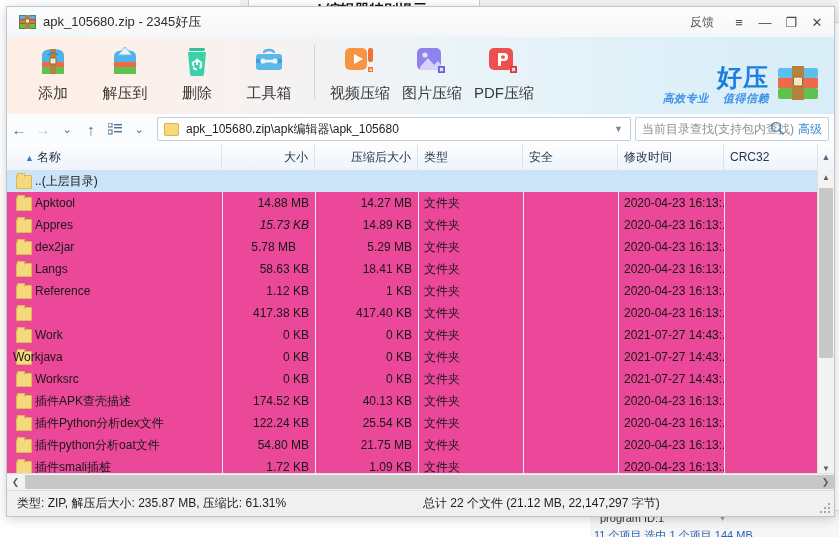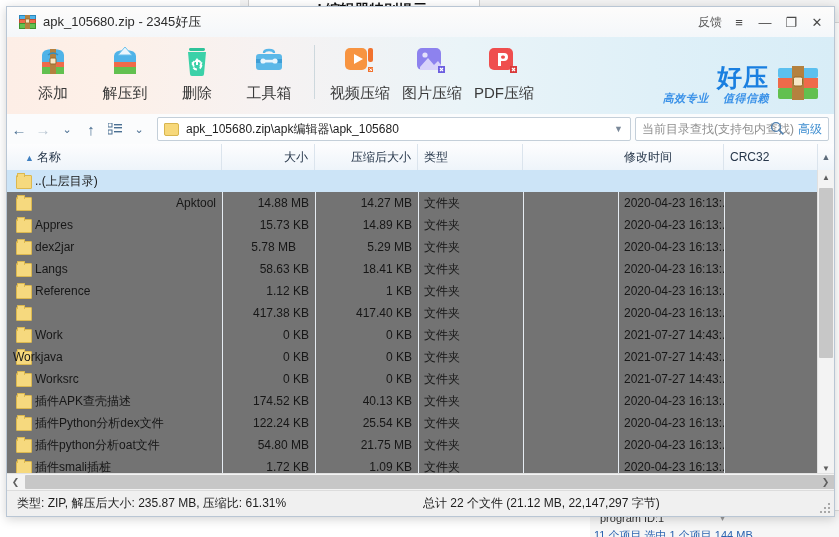--- a/index.html
+++ b/index.html
@@ -57,21 +57,21 @@
   .titlebar {
     position:absolute; left:0; top:0; width:100%; height:30px;
     background:linear-gradient(to bottom,#fdfcfb 0%,#f4f7fa 100%);
   }
   .title-icon { position:absolute; left:12px; top:7px; width:17px; height:16px; }
   .title-text {
     position:absolute; left:36px; top:6px;
     font-size:13px; color:#2b2b2b; white-space:nowrap;
   }
   .tb-right { position:absolute; right:4px; top:0; height:30px; display:flex; align-items:center; }
-  .tb-feedback { font-size:12px; color:#5a5a5a; margin-right:4px; cursor:pointer; }
+  .tb-feedback { font-size:12px; color:#5a5a5a; margin-right:12px; cursor:pointer; }
   .tb-btn {
     width:26px; height:26px; display:flex; align-items:center; justify-content:center;
     color:#4a4a4a; cursor:pointer; font-size:13px;
   }
 
   
   .toolbar {
     position:absolute; left:0; top:30px; width:100%; height:77px;
     background:linear-gradient(to right,#fdeee6 0%,#fdf0e8 12%,#f6f2f2 32%,#eaf4f8 55%,#dff0f8 78%,#d8edf7 100%);
     border-bottom:1px solid #cfe0ea;
@@ -144,21 +144,21 @@
   .hdr-scrollcap {
     position:absolute; right:0; top:0; width:16px; height:26px;
     background:linear-gradient(to bottom,#fdfdfe,#eef4fa);
     border-left:1px solid #dbe4ed; text-align:center; line-height:26px;
     font-size:9px; color:#5d6b7a;
   }
 
   
   .list-body {
     position:absolute; left:0; top:163px; right:16px; height:307px;
-    background:#737373; overflow:hidden;
+    background:#ec4899; overflow:hidden;
   }
   .row { position:relative; height:22px; width:100%; cursor:default; }
   .row.selected { background:#cce4f7; }
   .cell {
     position:absolute; top:0; height:22px; line-height:22px;
     font-size:12px; color:#171717; box-sizing:border-box;
     padding:0 6px; white-space:nowrap; overflow:hidden;
   }
   .cell.right { text-align:right; }
   .cell.name { padding-left:28px; }
@@ -430,20 +430,23 @@
       </div>
       <div class="hcell right" style="left:215px;width:93px">
         <span>大小</span>
       </div>
       <div class="hcell right" style="left:308px;width:103px">
         <span>压缩后大小</span>
       </div>
       <div class="hcell" style="left:411px;width:105px">
         <span>类型</span>
       </div>
+      <div class="hcell" style="left:516px;width:95px">
+        <span>安全</span>
+      </div>
       <div class="hcell" style="left:611px;width:106px">
         <span>修改时间</span>
       </div>
       <div class="hcell" style="left:717px;width:94px">
         <span>CRC32</span>
       </div>
       <div class="hdr-scrollcap">▲</div>
     </div>
 
     <div class="list-body">
@@ -459,32 +462,32 @@
             <div class="cell name" style="left: 0px; width: 215px;">..(上层目录)</div>
             <div class="cell right" style="left: 215px; width: 93px;"></div>
             <div class="cell right" style="left: 308px; width: 103px;"></div>
             <div class="cell" style="left: 411px; width: 105px;"></div>
             <div class="cell" style="left: 516px; width: 95px;"></div>
             <div class="cell" style="left: 611px; width: 106px;"></div>
             <div class="cell" style="left: 717px; width: 94px;"></div>
           </div>
           <div class="row">
             <span class="folder-ico"></span>
-            <div class="cell name" style="left: 0px; width: 215px; text-align: right;">Apktool</div>
+            <div class="cell name" style="left: 0px; width: 215px;">Apktool</div>
             <div class="cell right" style="left: 215px; width: 93px;">14.88 MB</div>
             <div class="cell right" style="left: 308px; width: 103px;">14.27 MB</div>
             <div class="cell" style="left: 411px; width: 105px;">文件夹</div>
             <div class="cell" style="left: 516px; width: 95px;"></div>
             <div class="cell" style="left: 611px; width: 106px;">2020-04-23 16:13:...</div>
             <div class="cell" style="left: 717px; width: 94px;"></div>
           </div>
           <div class="row">
             <span class="folder-ico"></span>
             <div class="cell name" style="left: 0px; width: 215px;">Appres</div>
-            <div class="cell right" style="left: 215px; width: 93px;">15.73 KB</div>
+            <div class="cell right" style="left: 215px; width: 93px; font-style: italic;">15.73 KB</div>
             <div class="cell right" style="left: 308px; width: 103px;">14.89 KB</div>
             <div class="cell" style="left: 411px; width: 105px;">文件夹</div>
             <div class="cell" style="left: 516px; width: 95px;"></div>
             <div class="cell" style="left: 611px; width: 106px;">2020-04-23 16:13:...</div>
             <div class="cell" style="left: 717px; width: 94px;"></div>
           </div>
           <div class="row">
             <span class="folder-ico"></span>
             <div class="cell name" style="left: 0px; width: 215px;">dex2jar</div>
             <div class="cell right" style="left: 202px; width: 93px;">5.78 MB</div>

